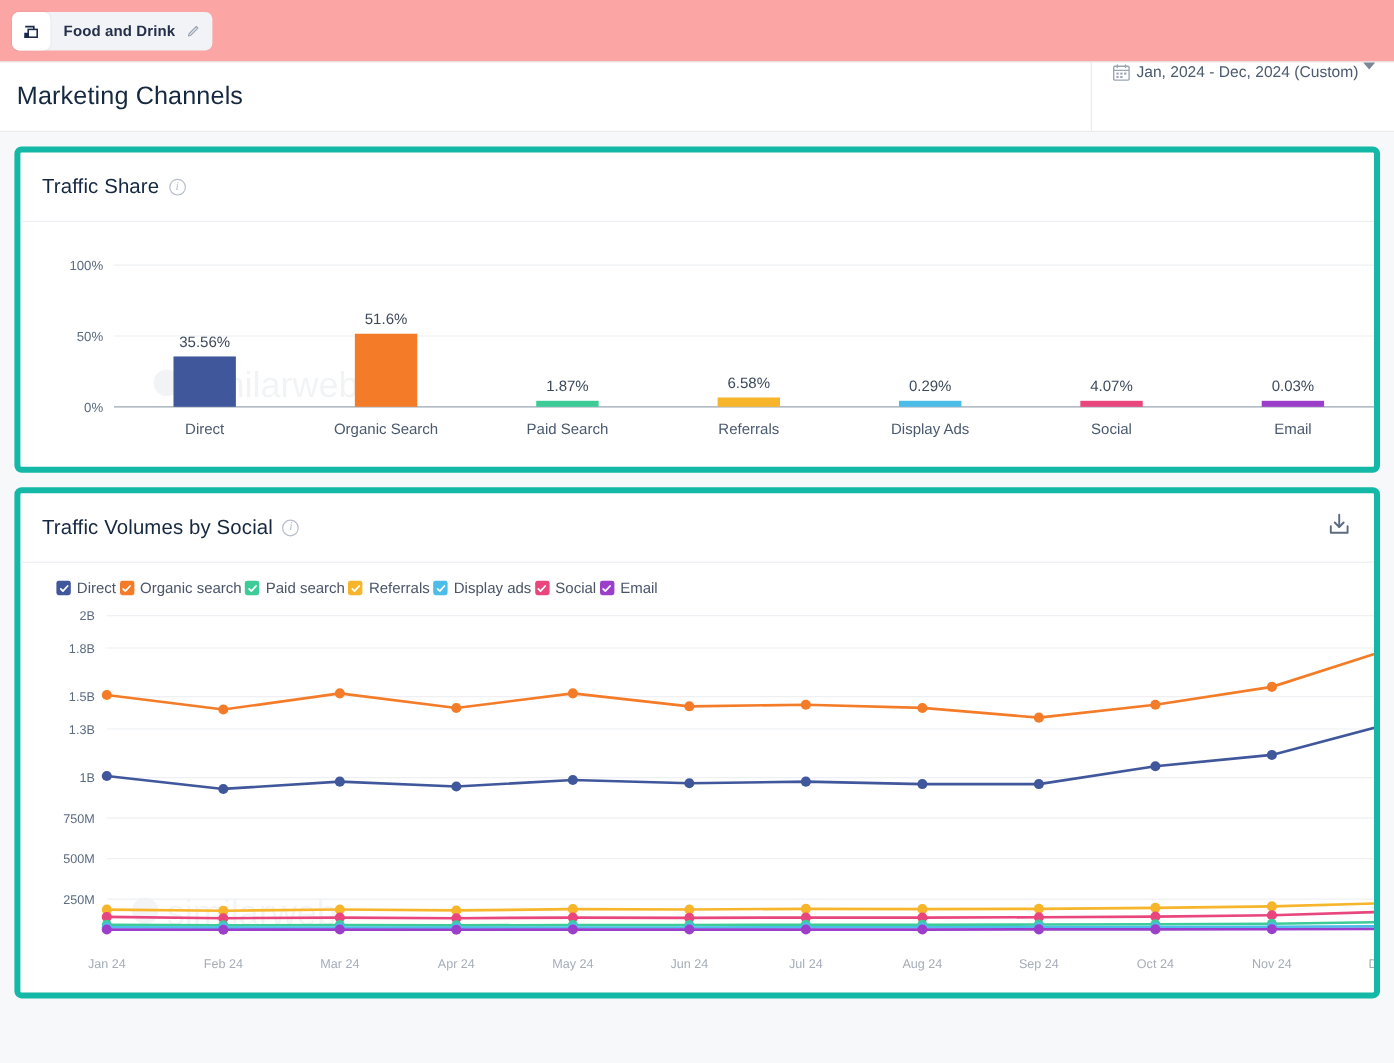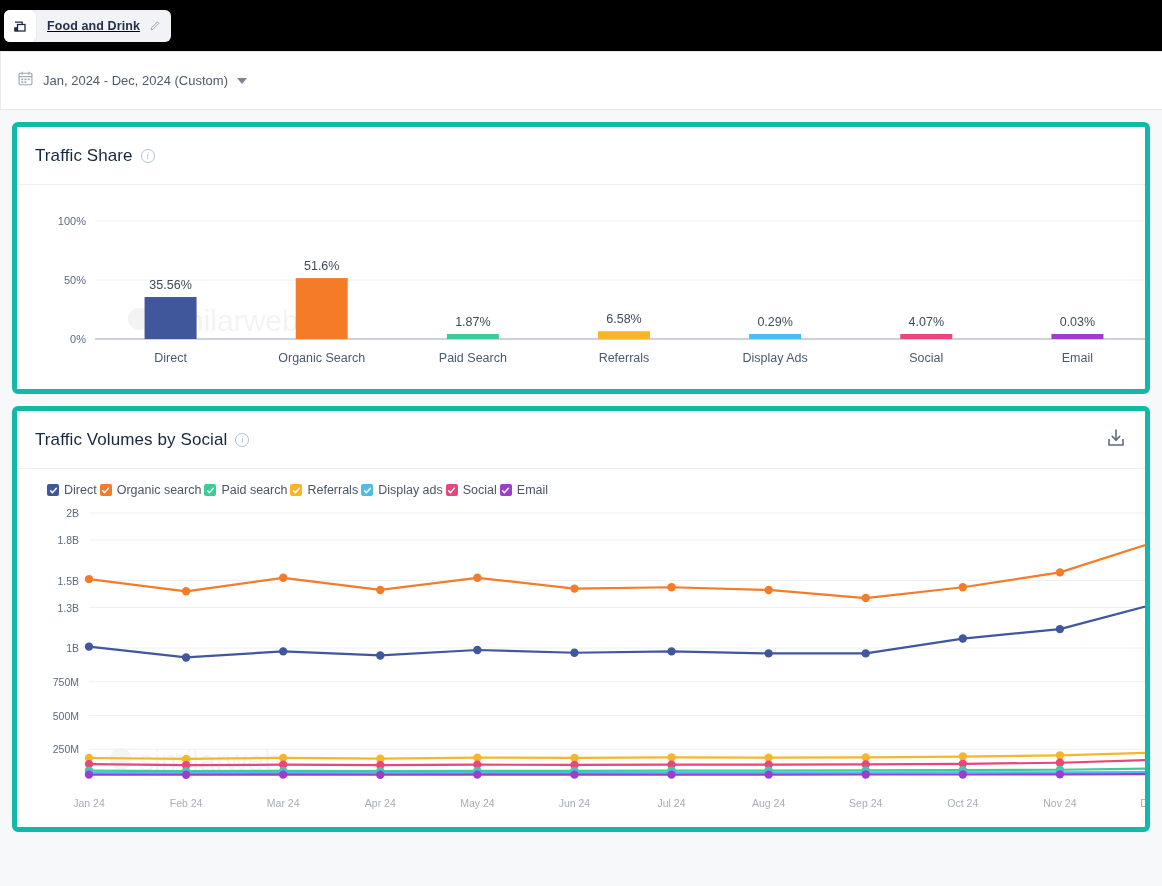--- a/index.html
+++ b/index.html
@@ -7,26 +7,25 @@
     margin: 0; padding: 0;
     width: 1162px; height: 886px;
     background: #f7f8fa;
     font-family: "Liberation Sans", sans-serif;
     -webkit-font-smoothing: antialiased;
   }
 
   
   .breadcrumb-bar {
     height: 52px;
-    background: #000000;
+    background: #fca5a5;
     border-bottom: 1px solid #e8eaed;
     display: flex;
     align-items: center;
-    padding: 0 4px;
-    text-decoration: underline;
+    padding: 0 10px;
   }
   .crumb-pill {
     display: flex;
     align-items: center;
     height: 32px;
     background: #f1f3f6;
     border-radius: 6px;
     padding-right: 10px;
   }
   .crumb-icon-box {
@@ -58,25 +57,25 @@
     display: flex;
     align-items: center;
     padding-left: 14px;
     font-size: 21px;
     color: #16283f;
     font-weight: normal;
     letter-spacing: .1px;
   }
   .hdr-control {
     display: flex;
-    align-items: center;
+    align-items: flex-start;
     border-left: 1px solid #e8eaed;
     padding: 0 16px;
     cursor: pointer;
-    gap: 9px;
+    gap: 4px;
   }
   .hdr-control.date { min-width: 252px; }
   .hdr-control.geo { min-width: 180px; justify-content: flex-start; }
   .hdr-text {
     font-size: 13px;
     color: #4b5a6e;
   }
   .caret {
     width: 0; height: 0;
     border-left: 5px solid transparent;
@@ -177,20 +176,21 @@
     <span class="crumb-label">Food and Drink</span>
     <span class="crumb-edit">
       <svg width="12" height="12" viewBox="0 0 16 16" fill="none" stroke="#9aa5b4" stroke-width="1.3" stroke-linecap="round" stroke-linejoin="round">
         <path d="M11.5 2.8l1.7 1.7L5.2 12.5l-2.4.7.7-2.4z"></path>
       </svg>
     </span>
   </div>
 </div>
 
 <div class="page-header">
+  <div class="page-title">Marketing Channels</div>
 
   <div class="hdr-control date">
     <span>
       <svg width="17" height="17" viewBox="0 0 18 18" fill="none" stroke="#9aa5b4" stroke-width="1.2">
         <rect x="2.2" y="3.4" width="13.6" height="12.2" rx="1"></rect>
         <path d="M2.2 7h13.6"></path>
         <path d="M5.4 2.2v2.2M12.6 2.2v2.2" stroke-linecap="round"></path>
         <rect x="4.6" y="9" width="2" height="1.8" fill="#9aa5b4" stroke="none"></rect>
         <rect x="8" y="9" width="2" height="1.8" fill="#9aa5b4" stroke="none"></rect>
         <rect x="11.4" y="9" width="2" height="1.8" fill="#9aa5b4" stroke="none"></rect>

